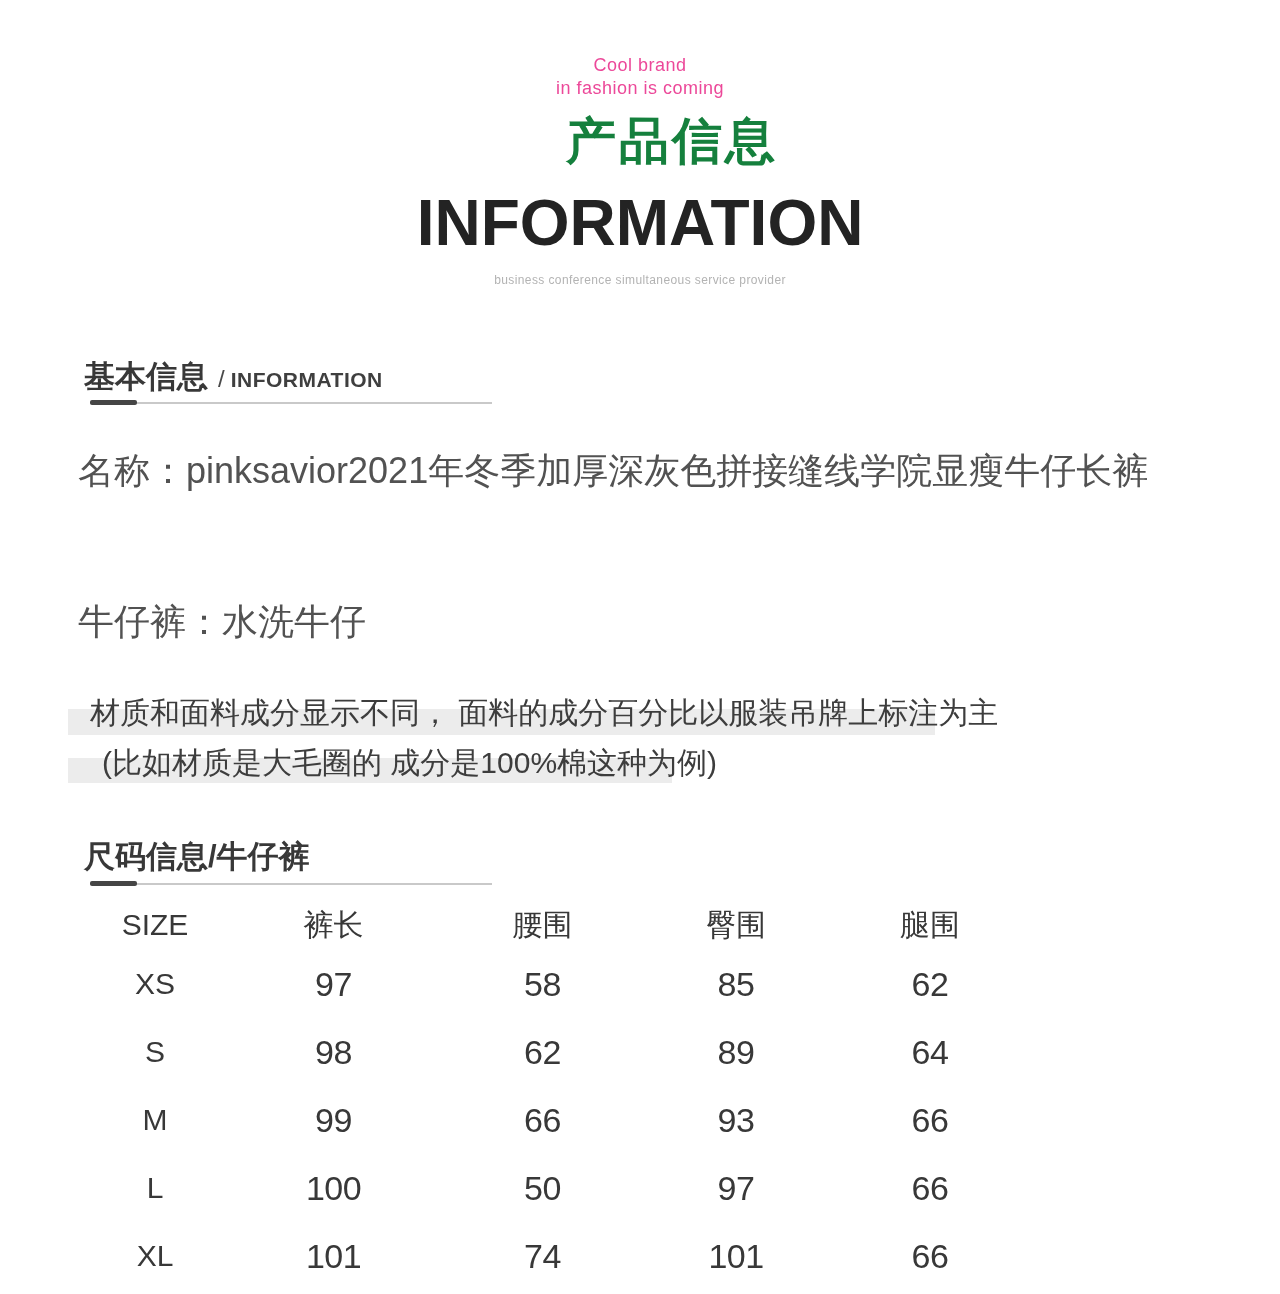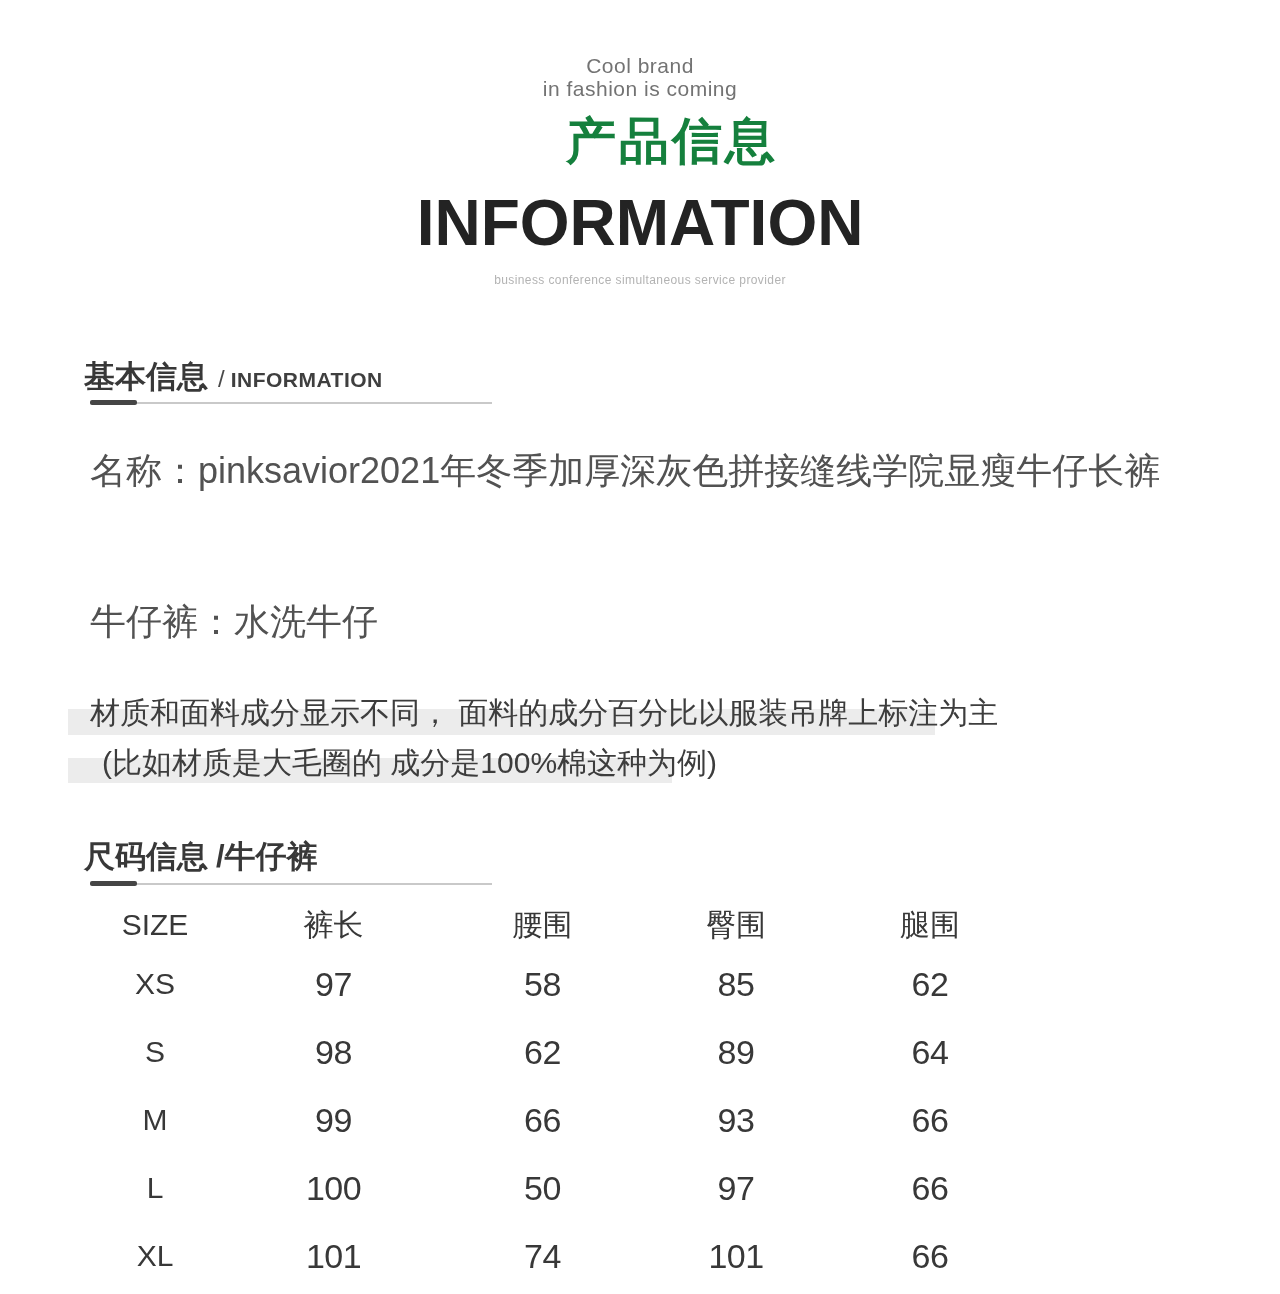--- a/index.html
+++ b/index.html
@@ -10,23 +10,23 @@
     background: #ffffff;
     overflow: hidden;
     font-family: "Liberation Sans", sans-serif;
     color: #3d3d3d;
   }
   .abs { position: absolute; }
   .centered { left: 0; width: 100%; text-align: center; }
 
   .tagline {
     top: 54px;
-    font-size: 21px;
+    font-size: 18px;
     line-height: 23px;
-    color: #737373;
+    color: #ec4899;
     letter-spacing: 0.5px;
   }
   .title-zh {
     top: 108px;
     font-size: 50px;
     font-weight: 700;
     letter-spacing: 3px;
     color: #15803d;
     padding-left: 32px;
   }
@@ -60,21 +60,20 @@
   .section-heading .en {
     font-size: 21px;
     font-weight: 600;
     color: #3f3f3f;
     letter-spacing: 0.5px;
   }
   .section-heading .suffix {
     font-size: 31px;
     font-weight: 600;
     color: #383838;
-    margin-left: 8px;
   }
   .heading-1 { top: 356px; }
   .heading-2 { top: 836px; }
 
   .rule-thin {
     left: 90px;
     width: 402px;
     height: 2px;
     background: #c9c9c9;
   }
@@ -84,21 +83,21 @@
     height: 5px;
     background: #454545;
     border-radius: 2px;
   }
   .rule1-thin { top: 402px; }
   .rule1-dark { top: 400px; }
   .rule2-thin { top: 883px; }
   .rule2-dark { top: 881px; }
 
   .body-line {
-    left: 90px;
+    left: 78px;
     font-size: 36px;
     color: #525252;
     white-space: nowrap;
   }
   .name-line   { top: 447px; }
   .fabric-line { top: 569px; margin-top: 29px; }
 
   .note-bar {
     left: 68px;
     background: #ececec;

